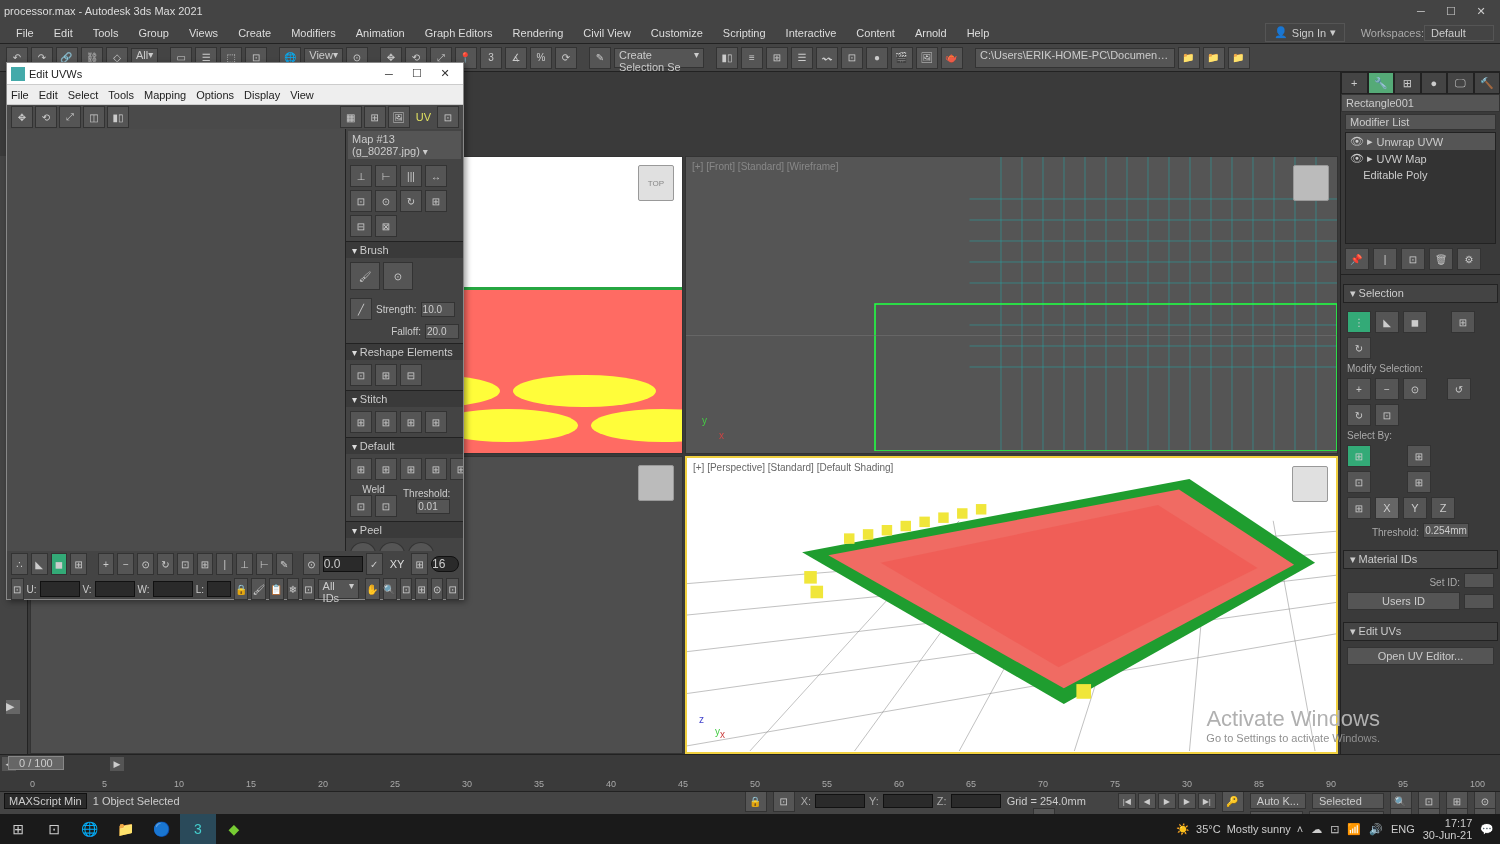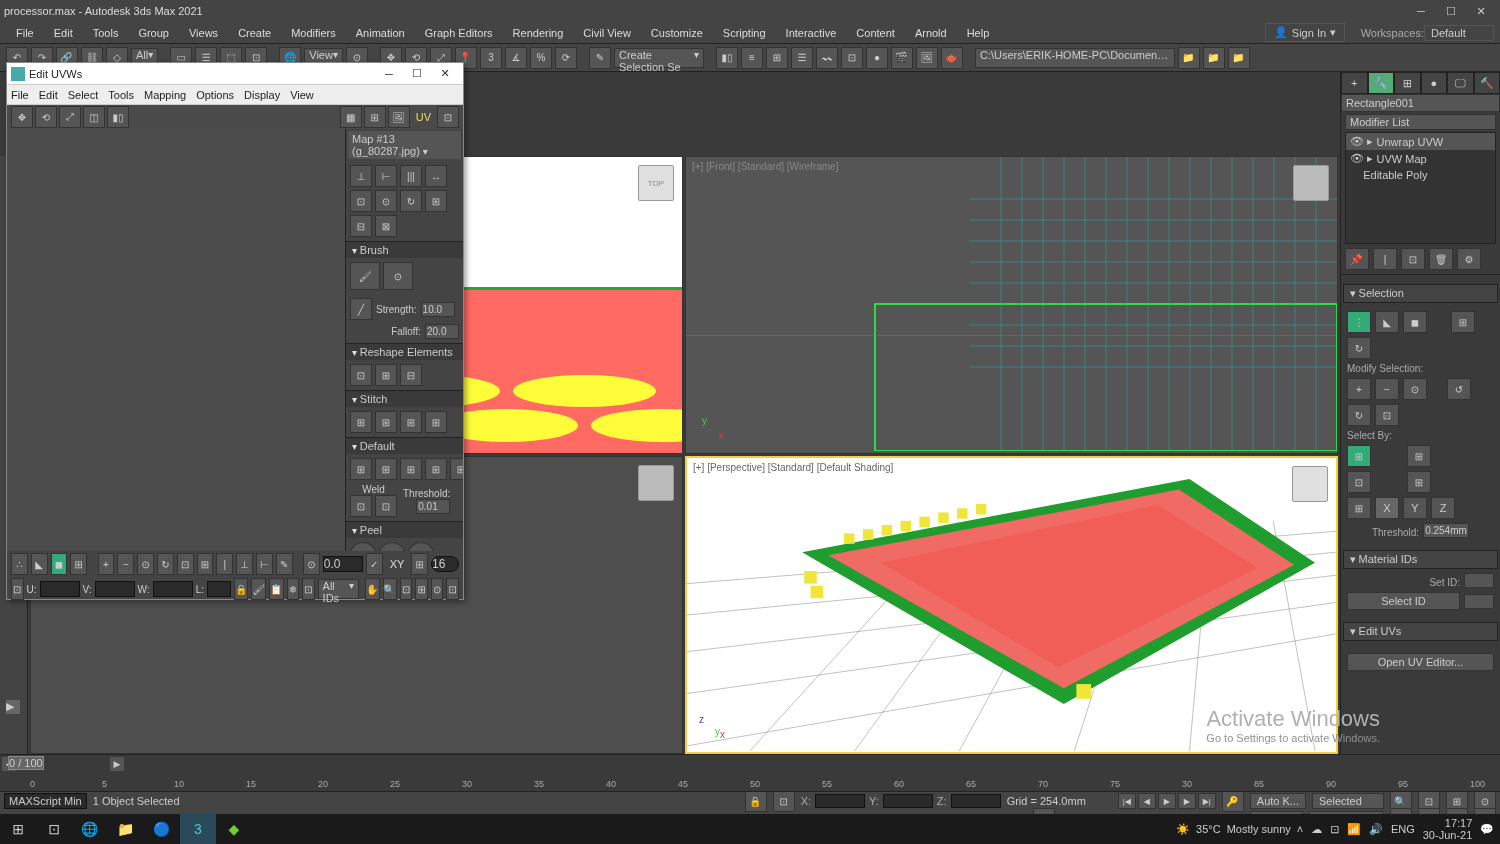--- a/index.html
+++ b/index.html
@@ -62,21 +62,21 @@
 .stackbtns { display: flex; gap: 4px; padding: 4px; }
 .rollout { margin: 4px 2px; }
 .rollout-hd { background: #444; padding: 2px 6px; border: 1px solid #222; }
 .rollout-body { background: #3a3a3a; padding: 4px; }
 .sel-row { display: flex; gap: 4px; margin: 4px 0; flex-wrap: wrap; }
 .sel-btn { width: 24px; height: 22px; background: #555; border: 1px solid #333; display:flex;align-items:center;justify-content:center;font-size:10px;}
 .sel-btn.active { background: #3a7; }
 .smalllabel { font-size: 10px; color: #aaa; margin-top: 4px; }
 .spinbox { display: flex; align-items: center; gap: 4px; }
 .spinbox input { width: 46px; background: #555; border: 1px solid #333; color: #ccc; padding: 1px; font-size: 10px; }
-.fullbtn { background: #555; border: 1px solid #333; padding: 2px 6px; text-align: center; margin: 8px 0; }
+.fullbtn { background: #555; border: 1px solid #333; padding: 2px 6px; text-align: center; margin: 2px 0; }
 
 
 .uvwin { position: absolute; left: 6px; top: 62px; width: 458px; height: 538px; background: #b91c1c; border: 1px solid #888; box-shadow: 2px 2px 6px rgba(0,0,0,.4); display: flex; flex-direction: column; z-index: 50; }
 .uvwin .tb { height: 22px; background: #fff; display: flex; align-items: center; padding: 0 4px; border-bottom: 1px solid #ccc; }
 .uvwin .tb .ico { width: 14px; height: 14px; background: #4aa; margin-right: 4px; }
 .uvwin .tb .ttl { flex: 1; color: #222; }
 .uvwin .tb .wb { width: 28px; height: 18px; display: flex; align-items: center; justify-content: center; color: #333; }
 .uvwin .mbar { height: 20px; background: #eee; display: flex; align-items: center; padding: 0 4px; gap: 10px; border-bottom: 1px solid #ccc; }
 .uvwin .mbar span { color: #222; }
 .uvwin .toolrow { height: 24px; background: #4a4a4a; display: flex; align-items: center; gap: 2px; padding: 0 4px; }
@@ -91,21 +91,21 @@
 .uvwin .st-body .tbtn { background: #555; }
 .uvwin .mapdrop { background: #555; margin: 2px; padding: 2px 4px; font-size: 10px; }
 .uvwin .splabel { font-size: 10px; color: #ccc; }
 .uvwin .spin { width: 34px; background: #555; border: 1px solid #333; color: #ccc; font-size: 10px; padding: 1px; }
 .uvwin .btmtool { height: 48px; background: #444; display: flex; align-items: center; gap: 3px; padding: 2px 4px; flex-wrap: wrap; }
 .uvwin .btminput { width: 40px; background: #2a2a2a; border: 1px solid #111; color: #ccc; height: 16px; font-size: 12px; }
 
 
 .bottomarea { position: absolute; left: 0; right: 0; bottom: 0; height: 90px; background: #444; }
 .timeslider { height: 18px; background: #3a3a3a; border-top: 1px solid #222; display: flex; align-items: center; position: relative; }
-.timeslider .handle { position: absolute; left: 8px; top: 1px; background: #666; border: 1px solid #888; padding: 0 0; height: 14px; font-size: 10px; display: flex; align-items: center; }
+.timeslider .handle { position: absolute; left: 8px; top: 1px; background: #666; border: 1px solid #888; padding: 0 10px; height: 14px; font-size: 10px; display: flex; align-items: center; }
 .timeslider .arrow { width: 14px; height: 14px; background: #555; margin-left: 2px; display:flex;align-items:center;justify-content:center;font-size:9px;}
 .timeruler { height: 20px; background: #3a3a3a; display: flex; align-items: flex-end; border-bottom: 1px solid #222; position: relative; }
 .tick { position: absolute; font-size: 9px; color: #aaa; bottom: 2px; }
 .statusrow { display: flex; align-items: center; height: 18px; padding: 0 4px; gap: 6px; }
 .statusbox { background: #2a2a2a; border: 1px solid #111; padding: 1px 4px; height: 16px; font-size: 10px; min-width: 72px; display:flex;align-items:center;}
 .coordbox { display: flex; gap: 4px; align-items: center; }
 .coordbox .lbl { color: #aaa; }
 .coordbox .val { background: #2a2a2a; width: 50px; height: 14px; border: 1px solid #111; }
 .playbtns { display: flex; gap: 2px; }
 .playbtn { width: 18px; height: 16px; background: #555; border: 1px solid #333; display:flex;align-items:center;justify-content:center;font-size:8px;}
@@ -408,21 +408,21 @@
     </div>
 
     <div class="rollout">
       <div class="rollout-hd">▾ <span>Material IDs</span></div>
       <div class="rollout-body">
         <div class="spinbox" style="justify-content:flex-end;">
           <span class="smalllabel">Set ID:</span>
           <input class="spin" style="width: 30px;">
         </div>
         <div class="spinbox" style="justify-content:flex-end;margin-top:4px;">
-          <div class="fullbtn" style="flex:1;margin:0;"><span>Select ID</span></div>
+          <div class="fullbtn" style="flex:1;margin:0;"><span>Users ID</span></div>
           <input class="spin" style="width: 30px;">
         </div>
       </div>
     </div>
 
     <div class="rollout">
       <div class="rollout-hd">▾ <span>Edit UVs</span></div>
       <div class="rollout-body">
         <div class="fullbtn"><span>Open UV Editor...</span></div>
       </div>

